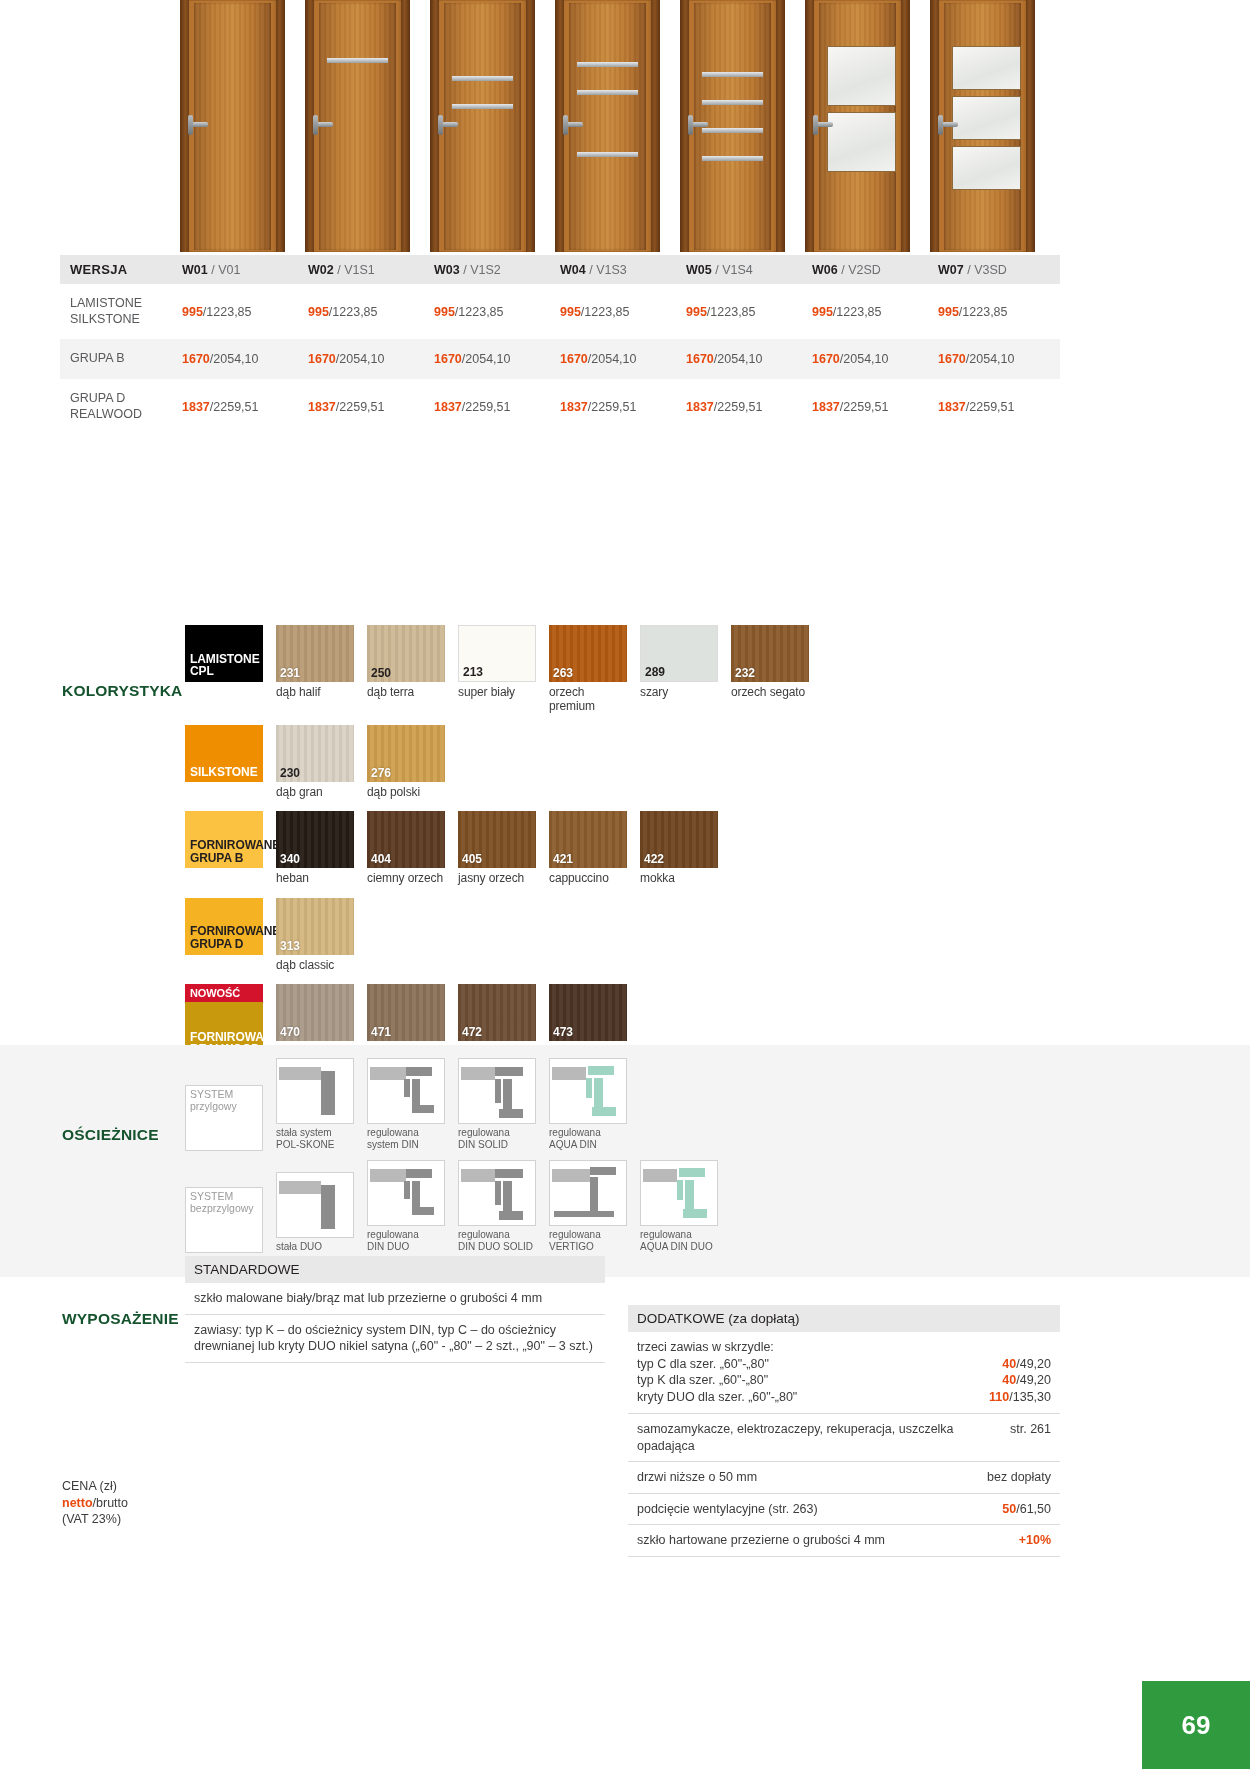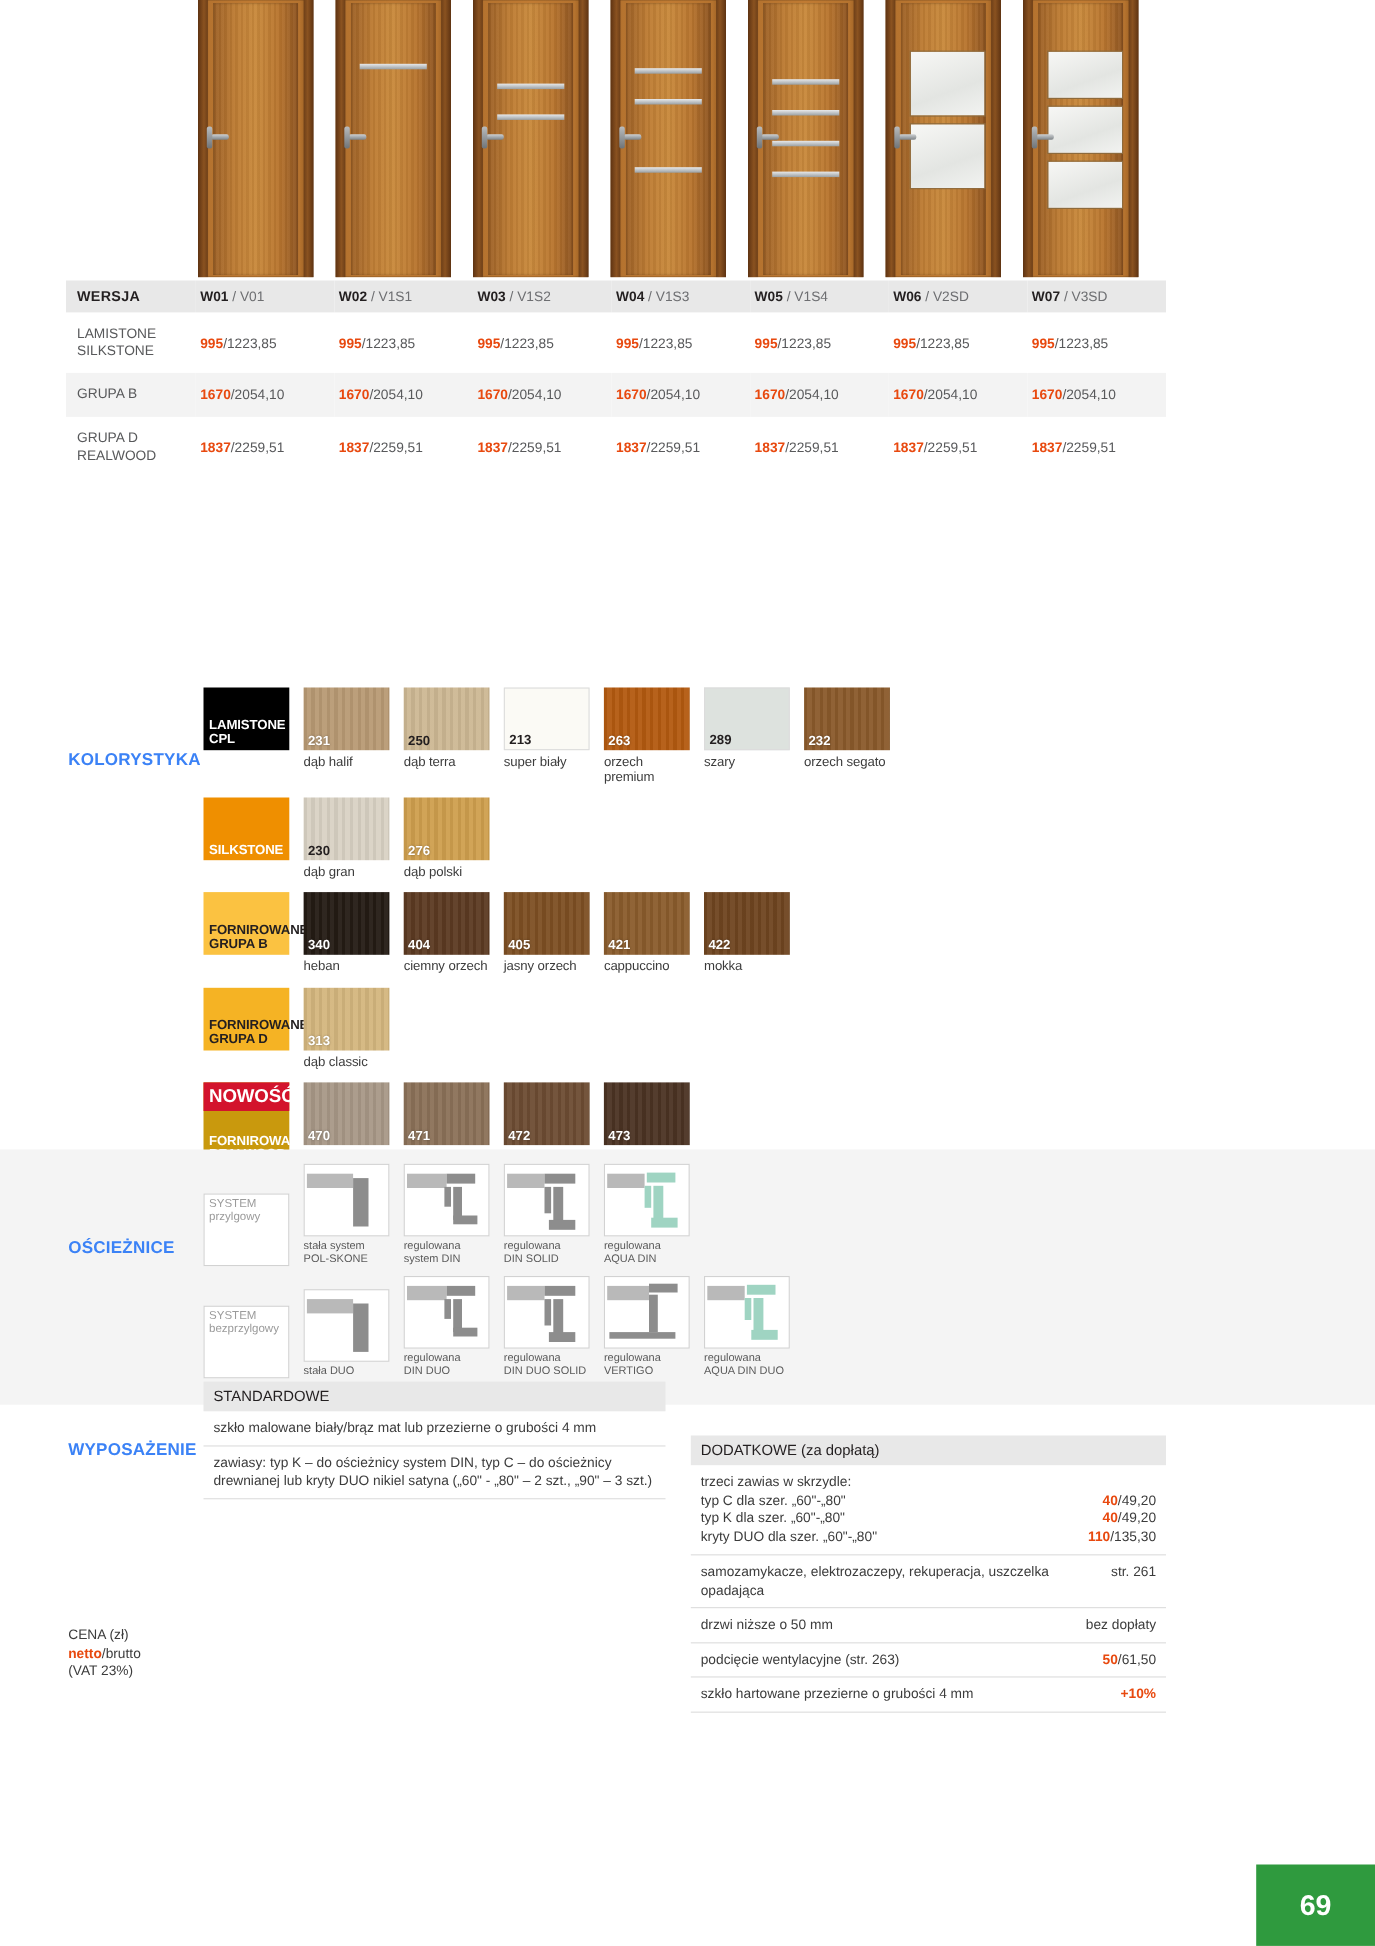--- a/index.html
+++ b/index.html
@@ -89,39 +89,39 @@
   .price-table tbody td.price {
     font-size: 12.5px; color: #58595b; padding-left: 4px;
     padding-top: 12px; padding-bottom: 12px; white-space: nowrap;
   }
   .price-table tbody td.price b { color: #e8490f; font-weight: bold; }
   .price-table tbody tr.alt { background: #f3f3f3; }
 
   
   .sec-label {
     position: absolute; font-weight: bold; font-size: 15.5px;
-    letter-spacing: .2px; color: #3b82f6;
+    letter-spacing: .2px; color: #14532d;
   }
 
   
   .kolor { position: absolute; left: 185px; top: 625px; width: 640px; }
   .k-row { display: flex; align-items: flex-start; margin-bottom: 12px; }
   .k-badge {
     width: 78px; height: 57px; flex: 0 0 78px;
     position: relative; margin-right: 13px;
     display: flex; flex-direction: column; justify-content: flex-end;
   }
   .k-badge .btxt {
     font-weight: bold; font-size: 12px; line-height: 1.05;
     padding: 0 5px 4px 5px; letter-spacing: -0.1px;
   }
   .k-badge .nowosc {
     position: absolute; left: 0; top: 0; width: 100%;
     background: #d3132c; color: #fff; font-weight: bold;
-    font-size: 17px; padding: 3px 5px 3px 5px; letter-spacing: -0.1px;
+    font-size: 11px; padding: 3px 5px 3px 5px; letter-spacing: -0.1px;
   }
   .k-badge.tall { height: 76px; }
   .k-badge.tall .btxt { padding-bottom: 4px; }
 
   .sw { width: 78px; flex: 0 0 78px; margin-right: 13px; }
   .sw .chip {
     width: 78px; height: 57px; position: relative; overflow: hidden;
   }
   .sw .num {
     position: absolute; left: 4px; bottom: 2px;
@@ -184,21 +184,21 @@
   .sub-lines div { line-height: 1.35; }
 
   .cena {
     position: absolute; left: 62px; top: 1478px;
     font-size: 12.5px; line-height: 1.32; color: #3c3c3c;
   }
   .cena b { color: #e8490f; font-weight: bold; }
 
   .pagenum {
     position: absolute; right: 0; bottom: 0;
-    width: 108px; height: 74px; background: #2f9a3e;
+    width: 108px; height: 88px; background: #2f9a3e;
     color: #fff; font-size: 26px; font-weight: bold;
     display: flex; align-items: center; justify-content: center;
   }
 </style>
 </head>
 <body>
 
 <div class="page">
 
   <div class="doors-row">

